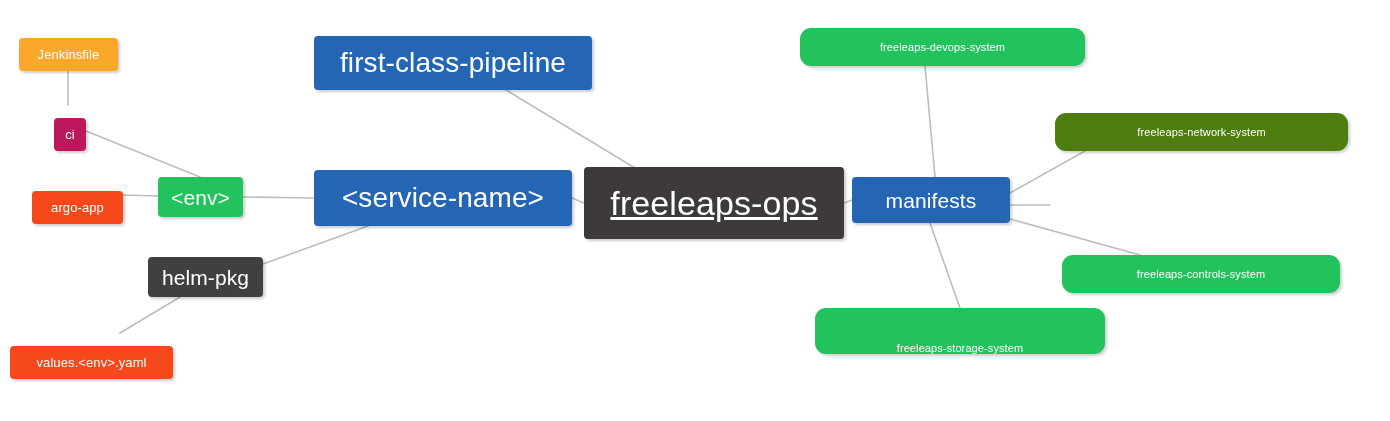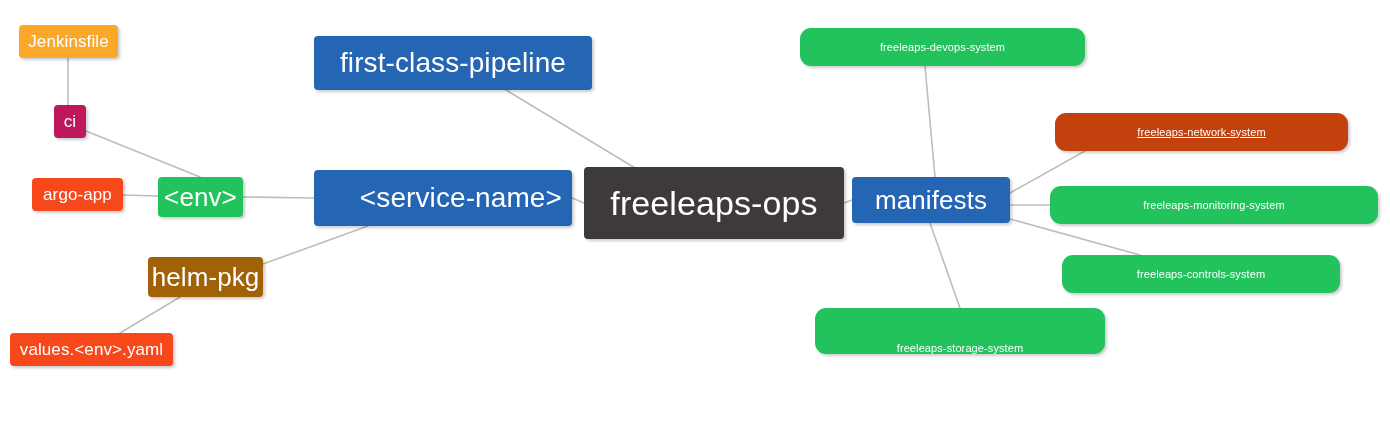--- a/index.html
+++ b/index.html
@@ -35,32 +35,32 @@
     justify-content: center;
     color: #ffffff;
     border-radius: 4px;
     white-space: nowrap;
     line-height: 1;
     box-shadow: 2px 2px 3px rgba(0,0,0,0.20);
     padding: 0 10px;
     letter-spacing: 0.1px;
   }
   
-  .n-dark   { background: #3e3a39; }
+  .n-dark   { background: #3e3a39; text-decoration: underline; }
   .n-blue   { background: #2465b4; }
   .n-green  { background: #22c35d; }
   .n-red    { background: #f7481b; }
   .n-orange { background: #fba72a; }
 
   
   .s-root   { font-size: 34px; }
   .s-l1     { font-size: 28px; }
-  .s-l2     { font-size: 26px; }
+  .s-l2     { font-size: 21px; }
   .s-l3     { font-size: 11px; border-radius: 11px; }
-  .s-l4     { font-size: 17px; }
+  .s-l4     { font-size: 13px; margin-top: 13px; }
 </style>
 </head>
 <body>
 
 <div id="canvas">
 
   <svg id="edge-layer" viewBox="0 0 1390 421" width="1390" height="421" aria-hidden="true">
       <line x1="584" y1="203" x2="572" y2="198" stroke="#bdbdbd" stroke-width="1.6" stroke-linecap="round"></line>
       <line x1="645" y1="174" x2="506" y2="90" stroke="#bdbdbd" stroke-width="1.6" stroke-linecap="round"></line>
       <line x1="844" y1="203" x2="852" y2="200" stroke="#bdbdbd" stroke-width="1.6" stroke-linecap="round"></line>
@@ -74,37 +74,37 @@
       <line x1="1010" y1="193" x2="1085" y2="151" stroke="#bdbdbd" stroke-width="1.6" stroke-linecap="round"></line>
       <line x1="1010" y1="205" x2="1050" y2="205" stroke="#bdbdbd" stroke-width="1.6" stroke-linecap="round"></line>
       <line x1="1010" y1="219" x2="1140" y2="255" stroke="#bdbdbd" stroke-width="1.6" stroke-linecap="round"></line>
       <line x1="930" y1="223" x2="960" y2="308" stroke="#bdbdbd" stroke-width="1.6" stroke-linecap="round"></line>
     </svg>
 
   <div class="node n-dark s-root" style="left: 584px; top: 167px; width: 260px; height: 72px; background: rgb(62, 58, 57);">
     <span>freeleaps-ops</span>
   </div>
 
-  <div class="node n-blue s-l1" style="left: 314px; top: 170px; width: 258px; height: 56px; background: rgb(36, 101, 180); justify-content: flex-end;">
+  <div class="node n-blue s-l1" style="left: 314px; top: 170px; width: 258px; height: 56px; background: rgb(36, 101, 180);">
     <span>&lt;service-name&gt;</span>
   </div>
 
   <div class="node n-blue s-l1" style="left: 314px; top: 36px; width: 278px; height: 54px; background: rgb(36, 101, 180);">
     <span>first-class-pipeline</span>
   </div>
 
   <div class="node n-blue s-l2" style="left: 852px; top: 177px; width: 158px; height: 46px; background: rgb(36, 101, 180);">
     <span>manifests</span>
   </div>
 
   <div class="node n-green s-l2" style="left: 158px; top: 177px; width: 85px; height: 40px; background: rgb(34, 195, 93);">
     <span>&lt;env&gt;</span>
   </div>
 
-  <div class="node n-green s-l2" style="left: 148px; top: 257px; width: 115px; height: 40px; background: #a16207;">
+  <div class="node n-green s-l2" style="left: 148px; top: 257px; width: 115px; height: 40px; background: #404040;">
     <span>helm-pkg</span>
   </div>
 
   <div class="node n-red s-l4" style="left: 54px; top: 105px; width: 32px; height: 33px; background: #be185d;">
     <span>ci</span>
   </div>
 
   <div class="node n-orange s-l4" style="left: 19px; top: 25px; width: 99px; height: 33px; background: rgb(251, 167, 42);">
     <span>Jenkinsfile</span>
   </div>
@@ -114,27 +114,24 @@
   </div>
 
   <div class="node n-red s-l4" style="left: 10px; top: 333px; width: 163px; height: 33px; background: rgb(247, 72, 27);">
     <span>values.&lt;env&gt;.yaml</span>
   </div>
 
   <div class="node n-green s-l3" style="left: 800px; top: 28px; width: 285px; height: 38px; background: rgb(34, 195, 93);">
     <span>freeleaps-devops-system</span>
   </div>
 
-  <div class="node n-green s-l3" style="left: 1055px; top: 113px; width: 293px; height: 38px; background: #c2410c; text-decoration: underline;">
+  <div class="node n-green s-l3" style="left: 1055px; top: 113px; width: 293px; height: 38px; background: #4d7c0f;">
     <span>freeleaps-network-system</span>
   </div>
 
-  <div class="node n-green s-l3" style="left: 1050px; top: 186px; width: 328px; height: 38px; background: rgb(34, 195, 93);">
-    <span>freeleaps-monitoring-system</span>
-  </div>
 
   <div class="node n-green s-l3" style="left: 1062px; top: 255px; width: 278px; height: 38px; background: rgb(34, 195, 93);">
     <span>freeleaps-controls-system</span>
   </div>
 
   <div class="node n-green s-l3" style="left: 815px; top: 308px; width: 290px; height: 46px; background: rgb(34, 195, 93); align-items: flex-end;">
     <span>freeleaps-storage-system</span>
   </div>
 
 </div>

